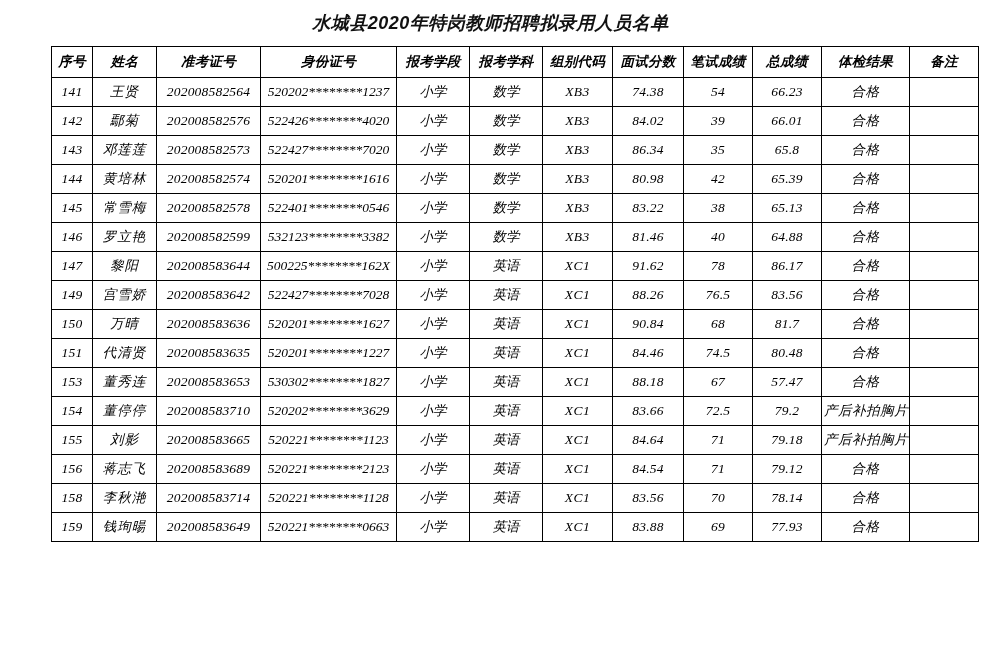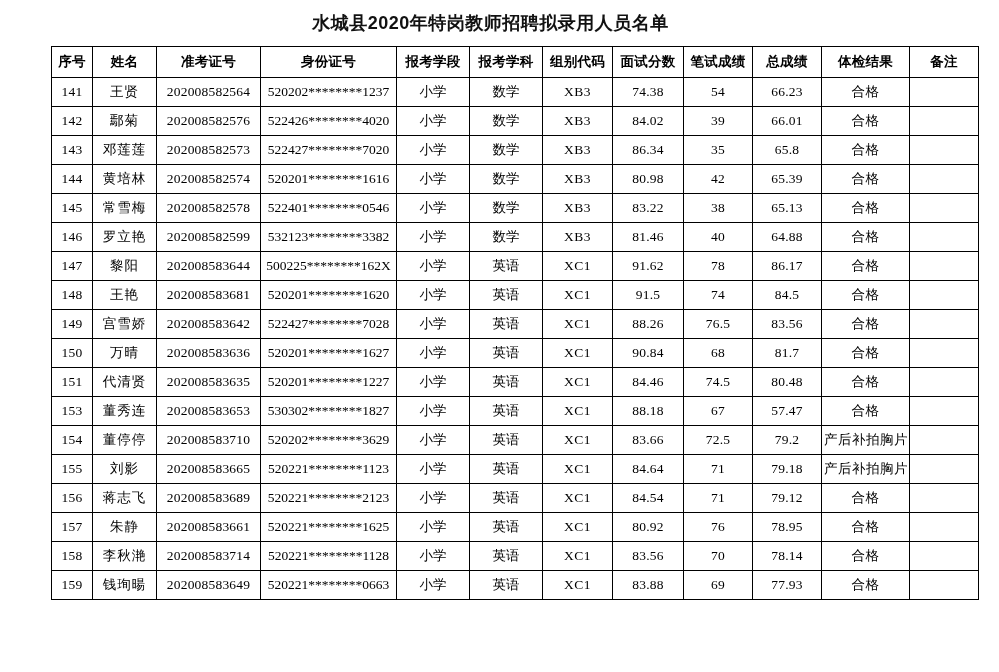--- a/index.html
+++ b/index.html
@@ -13,20 +13,21 @@
     height: 672px;
     font-family: "Liberation Serif", "DejaVu Serif", serif;
     color: #000000;
     overflow: hidden;
   }
   .page {
     width: 981px;
     height: 672px;
     position: relative;
     background: #ffffff;
+    font-style: italic;
   }
   .doc-title {
     text-align: center;
     font-family: "Liberation Sans", "DejaVu Sans", sans-serif;
     font-size: 18px;
     font-weight: bold;
     letter-spacing: 0.5px;
     color: #111111;
     padding-top: 13px;
     padding-bottom: 11px;
@@ -236,34 +237,20 @@
             <td class="cn">小学</td>
             <td class="cn">英语</td>
             <td class="code">XC1</td>
             <td class="num">91.62</td>
             <td class="num">78</td>
             <td class="num">86.17</td>
             <td class="health">合格</td>
             <td class="cn"></td>
           </tr>
           <tr>
-            <td class="num">148</td>
-            <td class="name">王艳</td>
-            <td class="num">202008583681</td>
-            <td class="idcard">520201********1620</td>
-            <td class="cn">小学</td>
-            <td class="cn">英语</td>
-            <td class="code">XC1</td>
-            <td class="num">91.5</td>
-            <td class="num">74</td>
-            <td class="num">84.5</td>
-            <td class="health">合格</td>
-            <td class="cn"></td>
-          </tr>
-          <tr>
             <td class="num">149</td>
             <td class="name">宫雪娇</td>
             <td class="num">202008583642</td>
             <td class="idcard">522427********7028</td>
             <td class="cn">小学</td>
             <td class="cn">英语</td>
             <td class="code">XC1</td>
             <td class="num">88.26</td>
             <td class="num">76.5</td>
             <td class="num">83.56</td>
@@ -348,34 +335,20 @@
             <td class="cn">小学</td>
             <td class="cn">英语</td>
             <td class="code">XC1</td>
             <td class="num">84.54</td>
             <td class="num">71</td>
             <td class="num">79.12</td>
             <td class="health">合格</td>
             <td class="cn"></td>
           </tr>
           <tr>
-            <td class="num">157</td>
-            <td class="name">朱静</td>
-            <td class="num">202008583661</td>
-            <td class="idcard">520221********1625</td>
-            <td class="cn">小学</td>
-            <td class="cn">英语</td>
-            <td class="code">XC1</td>
-            <td class="num">80.92</td>
-            <td class="num">76</td>
-            <td class="num">78.95</td>
-            <td class="health">合格</td>
-            <td class="cn"></td>
-          </tr>
-          <tr>
             <td class="num">158</td>
             <td class="name">李秋滟</td>
             <td class="num">202008583714</td>
             <td class="idcard">520221********1128</td>
             <td class="cn">小学</td>
             <td class="cn">英语</td>
             <td class="code">XC1</td>
             <td class="num">83.56</td>
             <td class="num">70</td>
             <td class="num">78.14</td>

